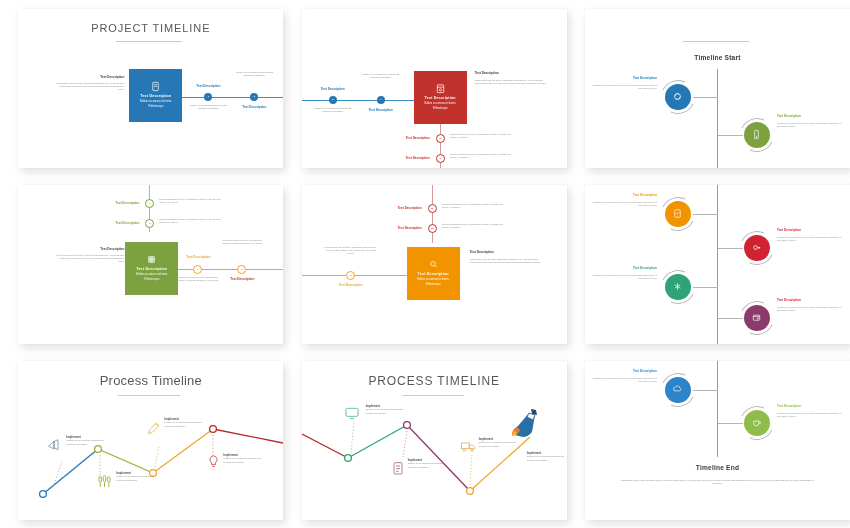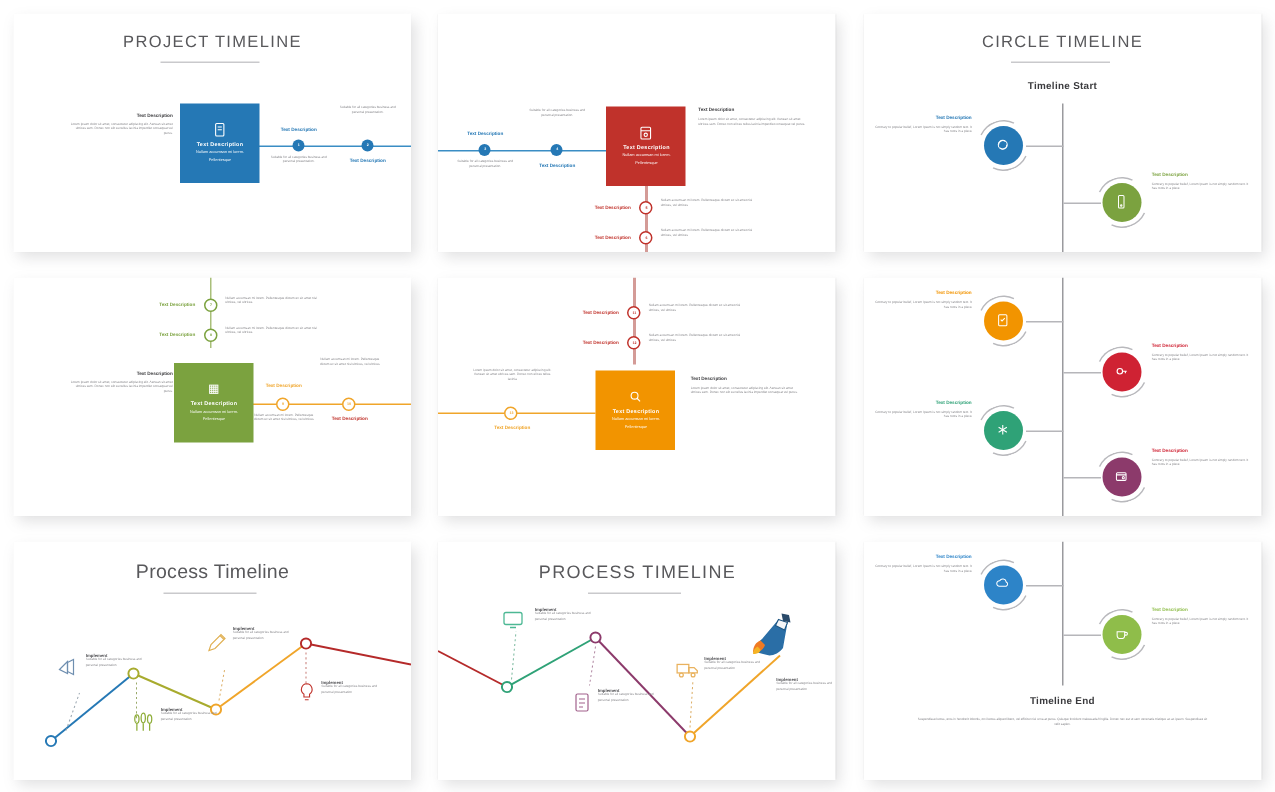--- a/index.html
+++ b/index.html
@@ -11,21 +11,21 @@
   }
   #grid {
     position: relative;
     width: 850px; height: 528px;
     display: grid;
     grid-template-columns: repeat(3, 283.33px);
     grid-template-rows: repeat(3, 176px);
   }
   .slide-wrap {
     position: relative;
-    display: flex; align-items: center; justify-content: center;
+    display: flex; align-items: center; justify-content: flex-end;
   }
   .slide {
     position: relative;
     width: 265px; height: 159px;
     background: #ffffff;
     box-shadow: 3px 4px 9px rgba(120,120,125,0.22), 0 0 1px rgba(0,0,0,0.10);
     overflow: hidden;
   }
 
   
@@ -185,21 +185,20 @@
     <div class="node" style="left:134px;top:145px;width:9px;height:9px;background:#fff;border:1.1px solid #c0322b;color:#c0322b;">
       <span>6</span>
     </div>
     <div class="lbl" style="left:83px;top:147px;color:#c0322b;text-align:right;width:45px;">Text Description</div>
     <div class="para" style="left:148px;top:144px;width:65px;">Nullam accumsan mi lorem. Pellentesque dictum ex sit amet nisl ultrices, vel ultrices</div>
   </div>
   </div>
 
   <div class="slide-wrap">
   <div class="slide">
-    <div class="s-title caps" style="top:13px;font-size:11px;">Circle Timeline</div>
     <div class="title-rule" style="top:32px;left:98px;width:66px;"></div>
 
     <div class="ct-head" style="top:45px;">Timeline Start</div>
 
     <div class="ct-spine" style="left:132px;top:60px;height:100px;"></div>
 
     <div class="ct-arm" style="left:108px;top:88px;width:25px;"></div>
     <div class="circ-wrap" style="left:76px;top:71px;">
       <span class="circ-ring"></span>
       <span class="circ-dot" style="background:#2578b5;">

